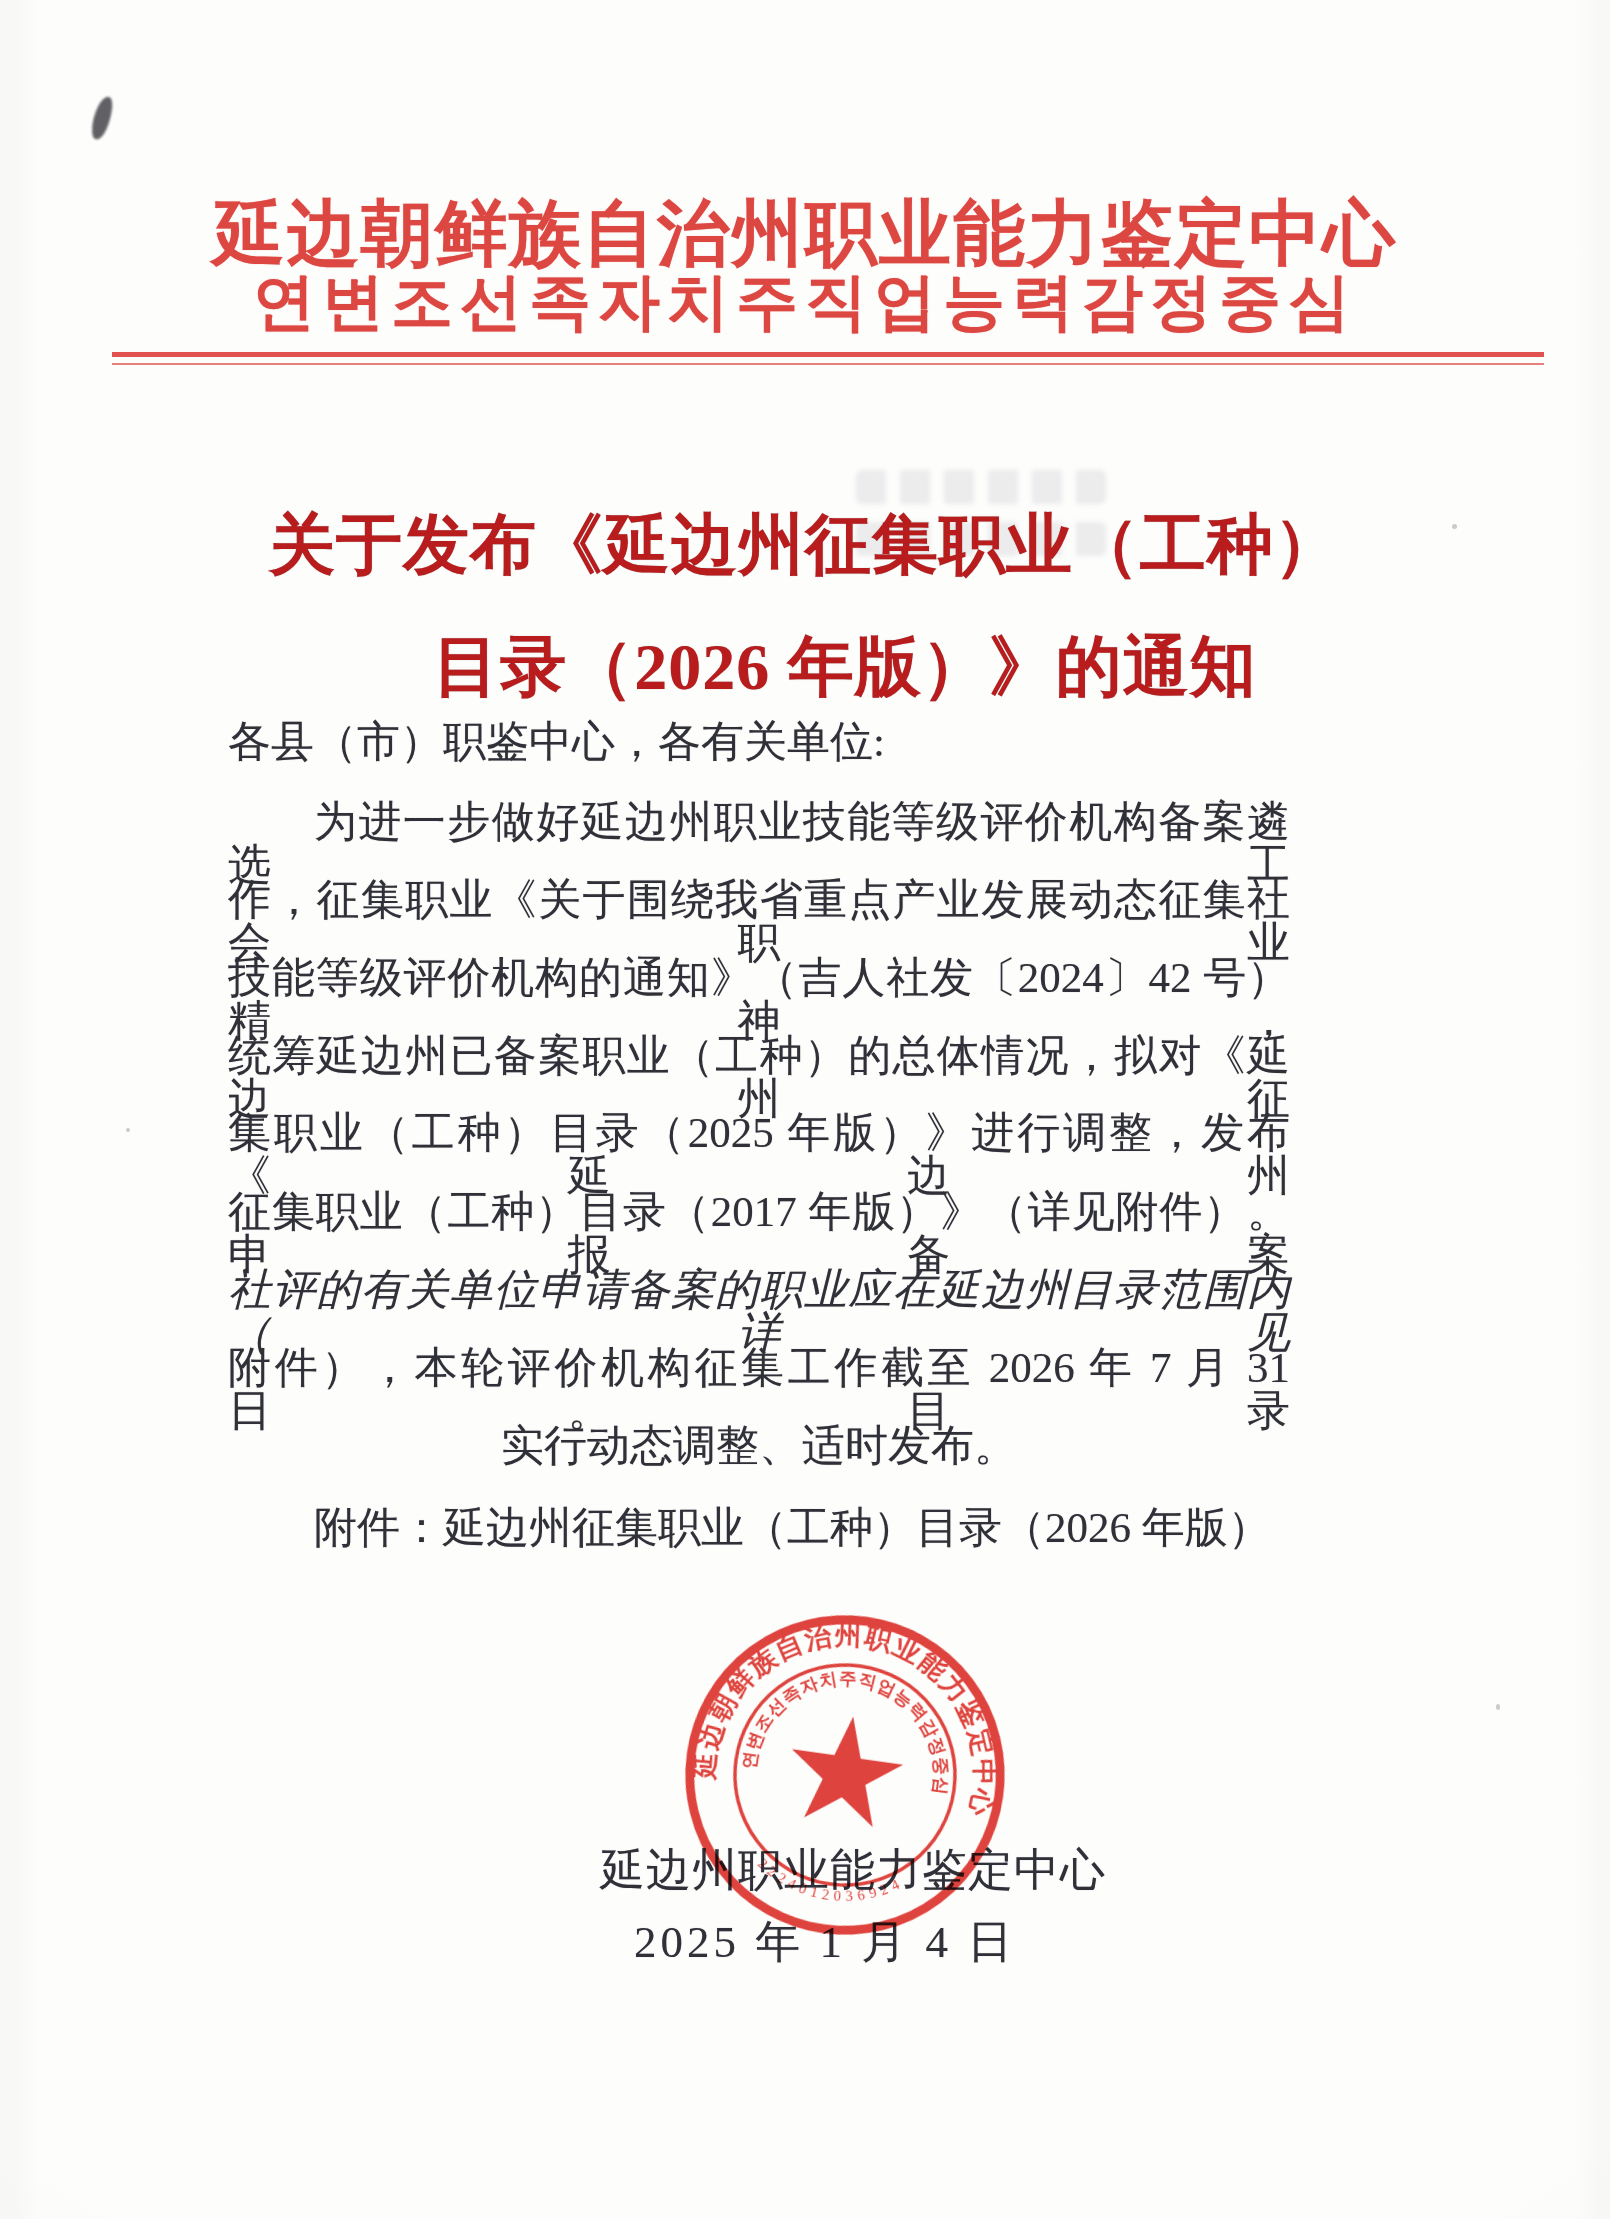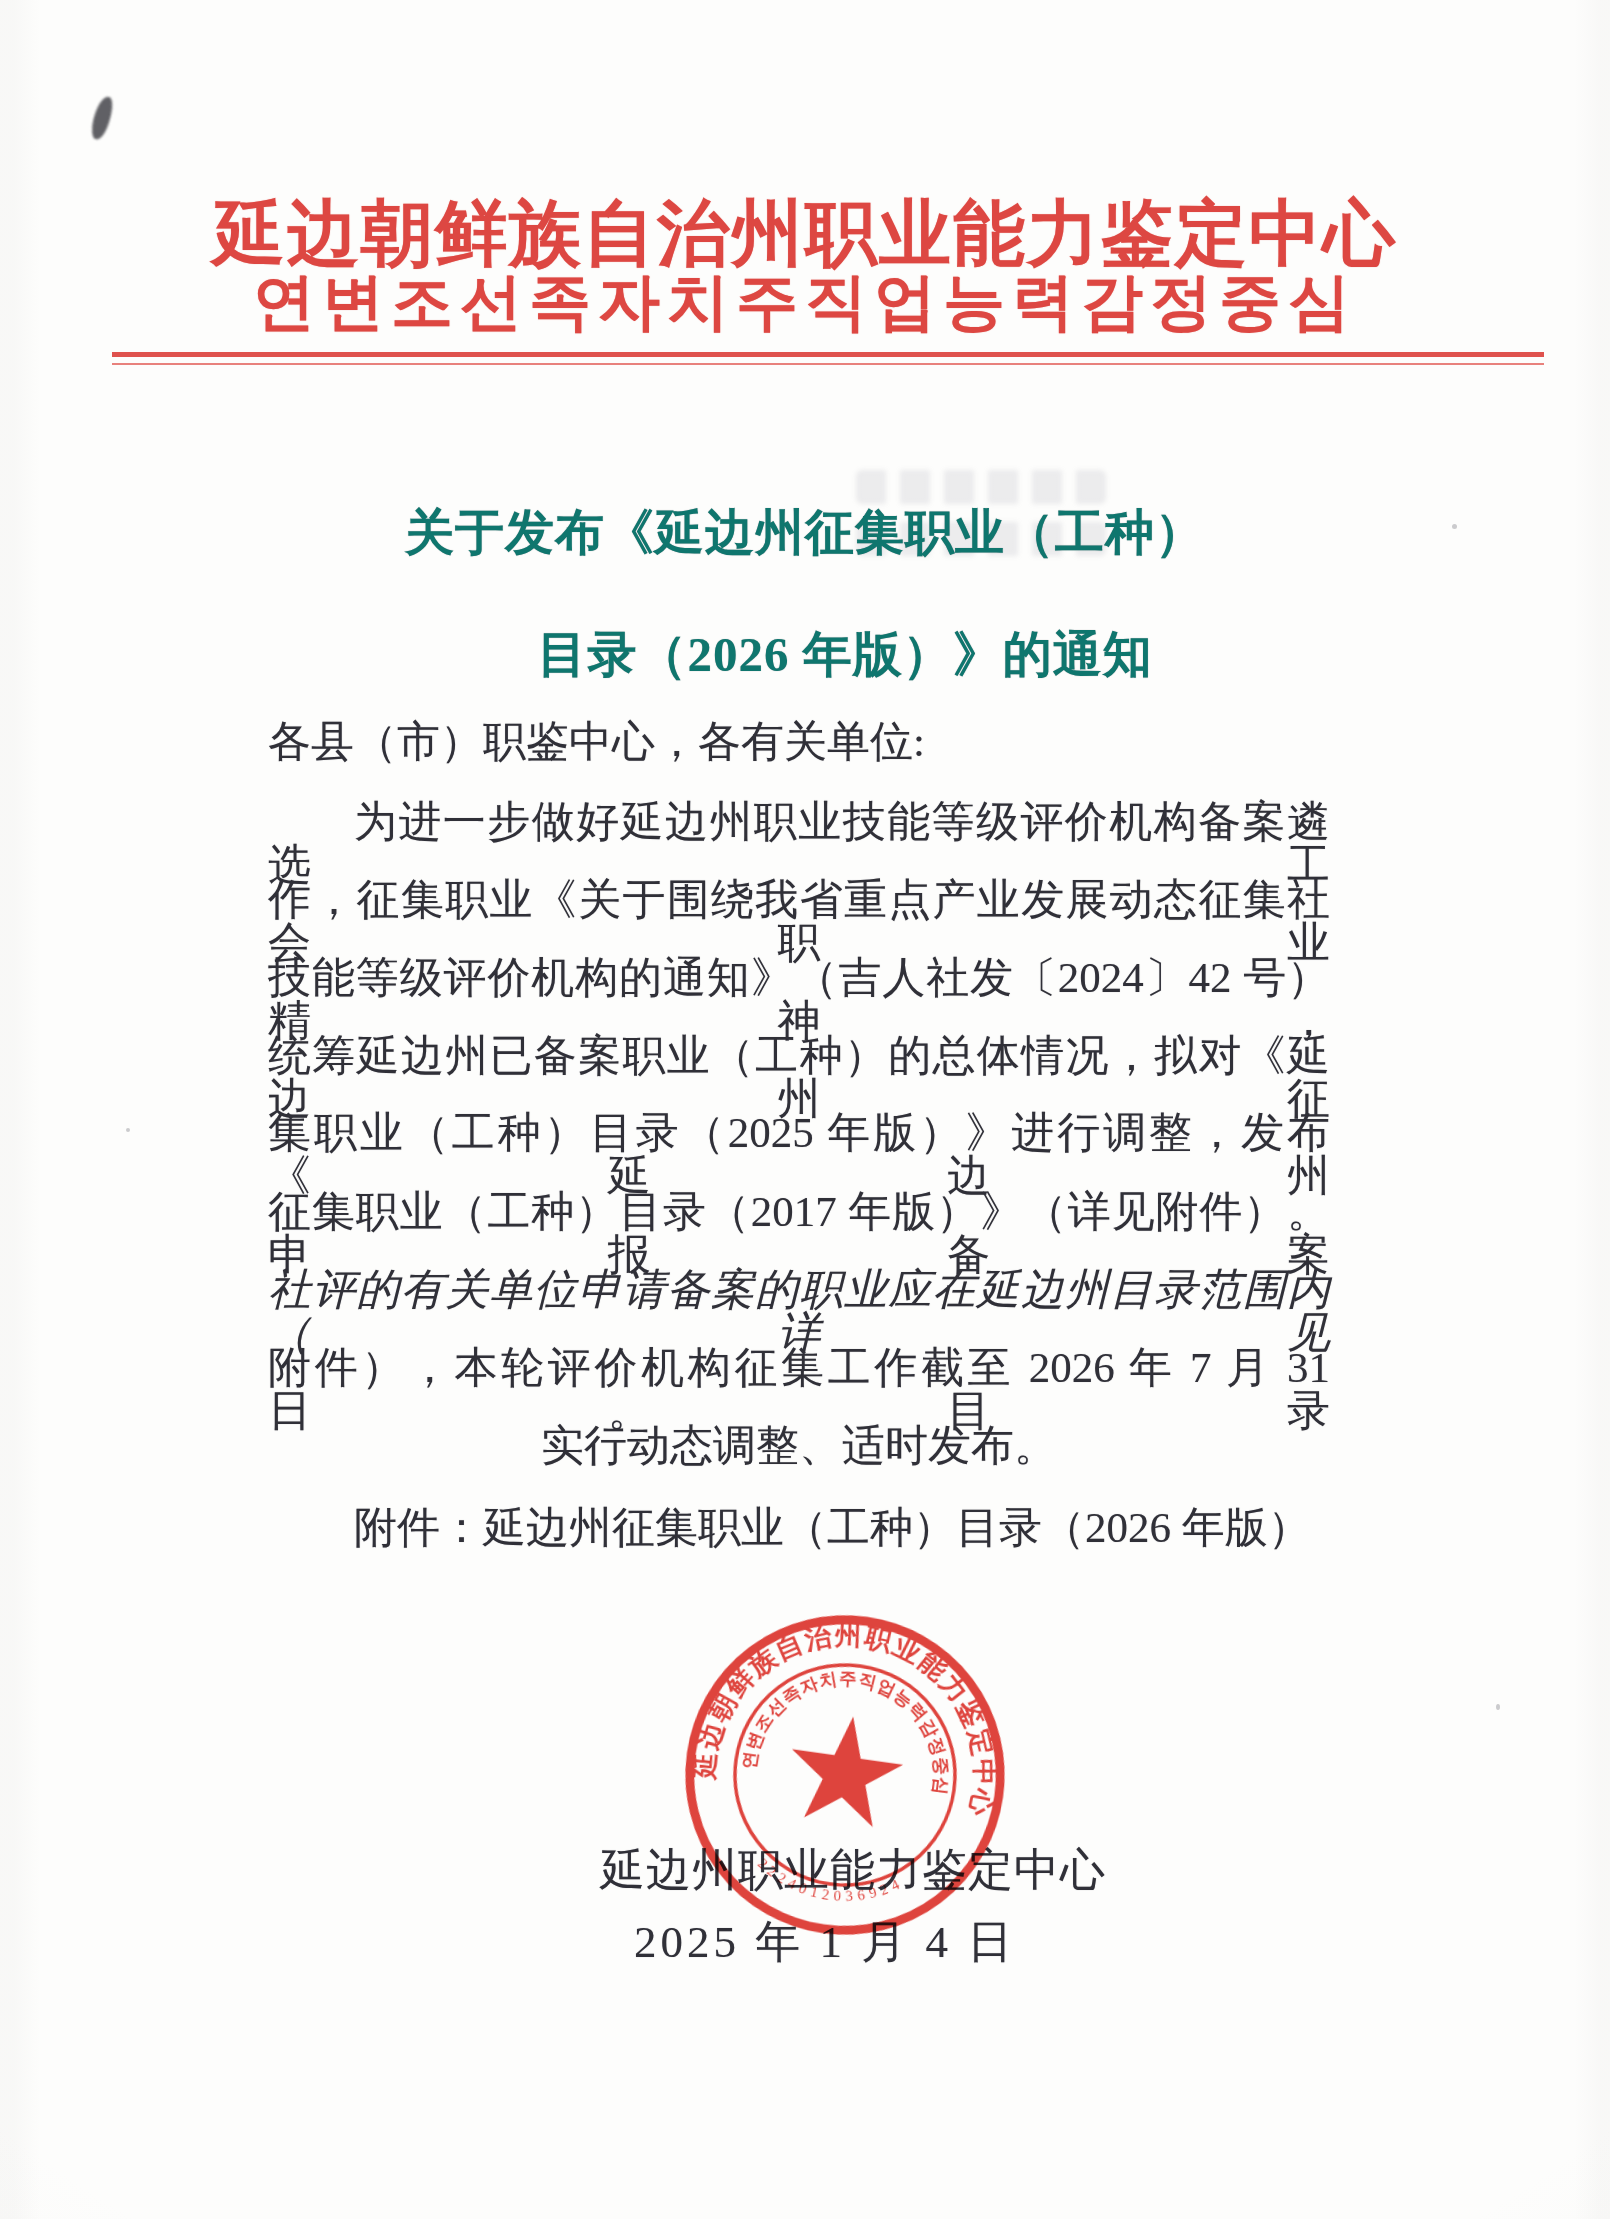--- a/index.html
+++ b/index.html
@@ -19,28 +19,28 @@
   .letterhead{position:absolute;left:0;width:100%;text-align:center;color:#dd4742;}
   .lh-zh{top:186px;font-size:72px;font-weight:700;letter-spacing:2px;
          text-shadow:0 0 1px rgba(221,71,66,.55);}
   .lh-ko{top:260px;font-size:62px;font-weight:700;letter-spacing:7px;
          text-shadow:0 0 1px rgba(221,71,66,.5);}
   .red-rule{
     position:absolute;left:112px;top:352px;width:1432px;height:6px;
     border-top:5px solid #df524d;border-bottom:2px solid #e8817c;
   }
   
-  .doc-title{position:absolute;left:0;width:100%;text-align:center;color:#0f766e;
-             font-weight:700;font-size:49px;letter-spacing:1px;
+  .doc-title{position:absolute;left:0;width:100%;text-align:center;color:#b91c1c;
+             font-weight:700;font-size:66px;letter-spacing:1px;
              text-shadow:0 0 1px rgba(30,30,40,.4);}
   .title-1{top:500px;}
   .title-2{top:622px;margin-left:40px;}
   
   .bodycol{position:absolute;left:228px;width:1062px;color:#303038;
-           font-size:43px;line-height:1;text-shadow:0 0 1px rgba(40,40,55,.35);margin-left:40px;}
+           font-size:43px;line-height:1;text-shadow:0 0 1px rgba(40,40,55,.35);}
   .jl{text-align:justify;text-align-last:justify;}
   .indent2{text-indent:2em;}
   .salutation{top:720px;}
   .bl0{top:800px;} .bl1{top:878px;} .bl2{top:956px;} .bl3{top:1034px;}
   .bl4{top:1111px;} .bl5{top:1190px;} .bl6{top:1268px;font-style:italic;} .bl7{top:1346px;}
   .bl8{top:1424px;text-align:center;}
   .attachment{top:1506px;}
   
   .signature{position:absolute;left:600px;top:1840px;font-size:45px;color:#303038;
              letter-spacing:1px;text-shadow:0 0 1px rgba(40,40,55,.35);}

